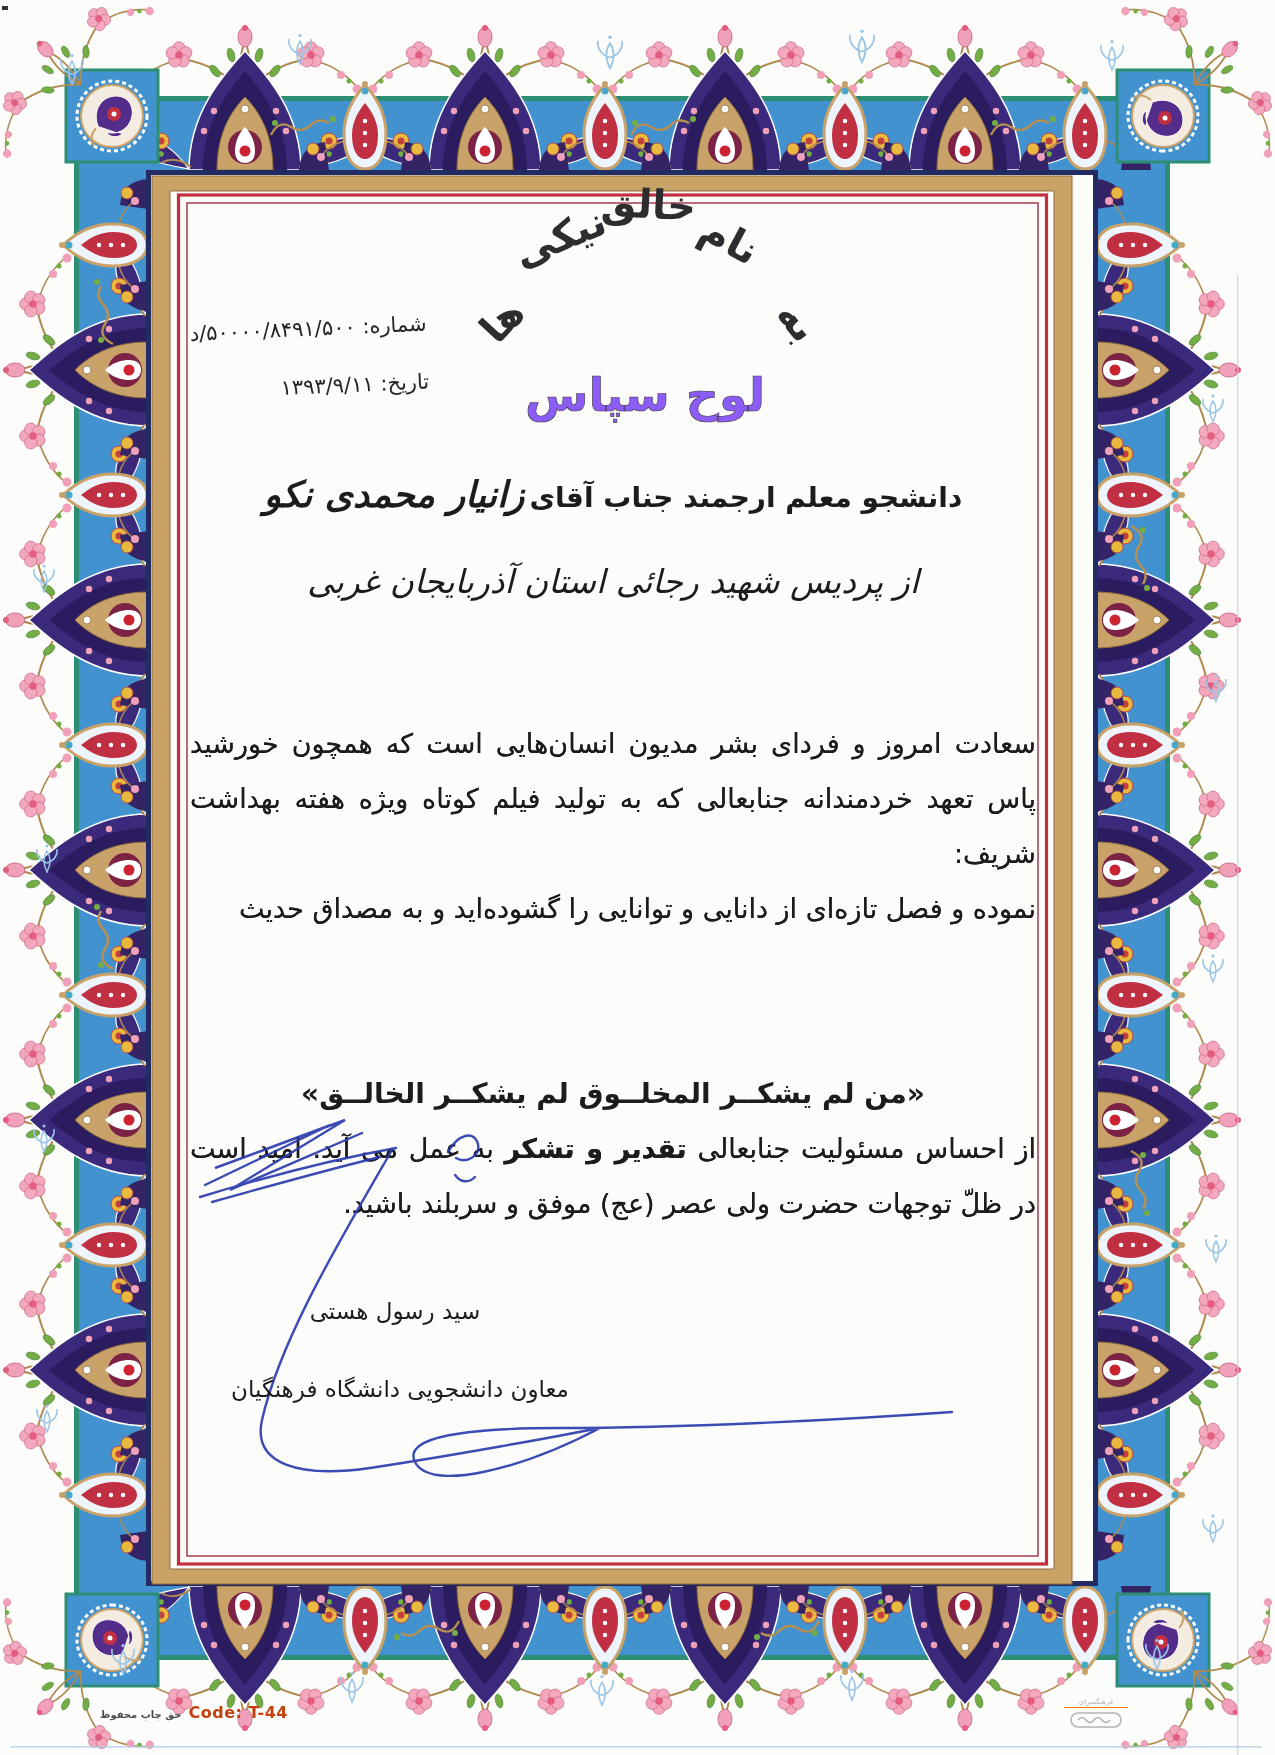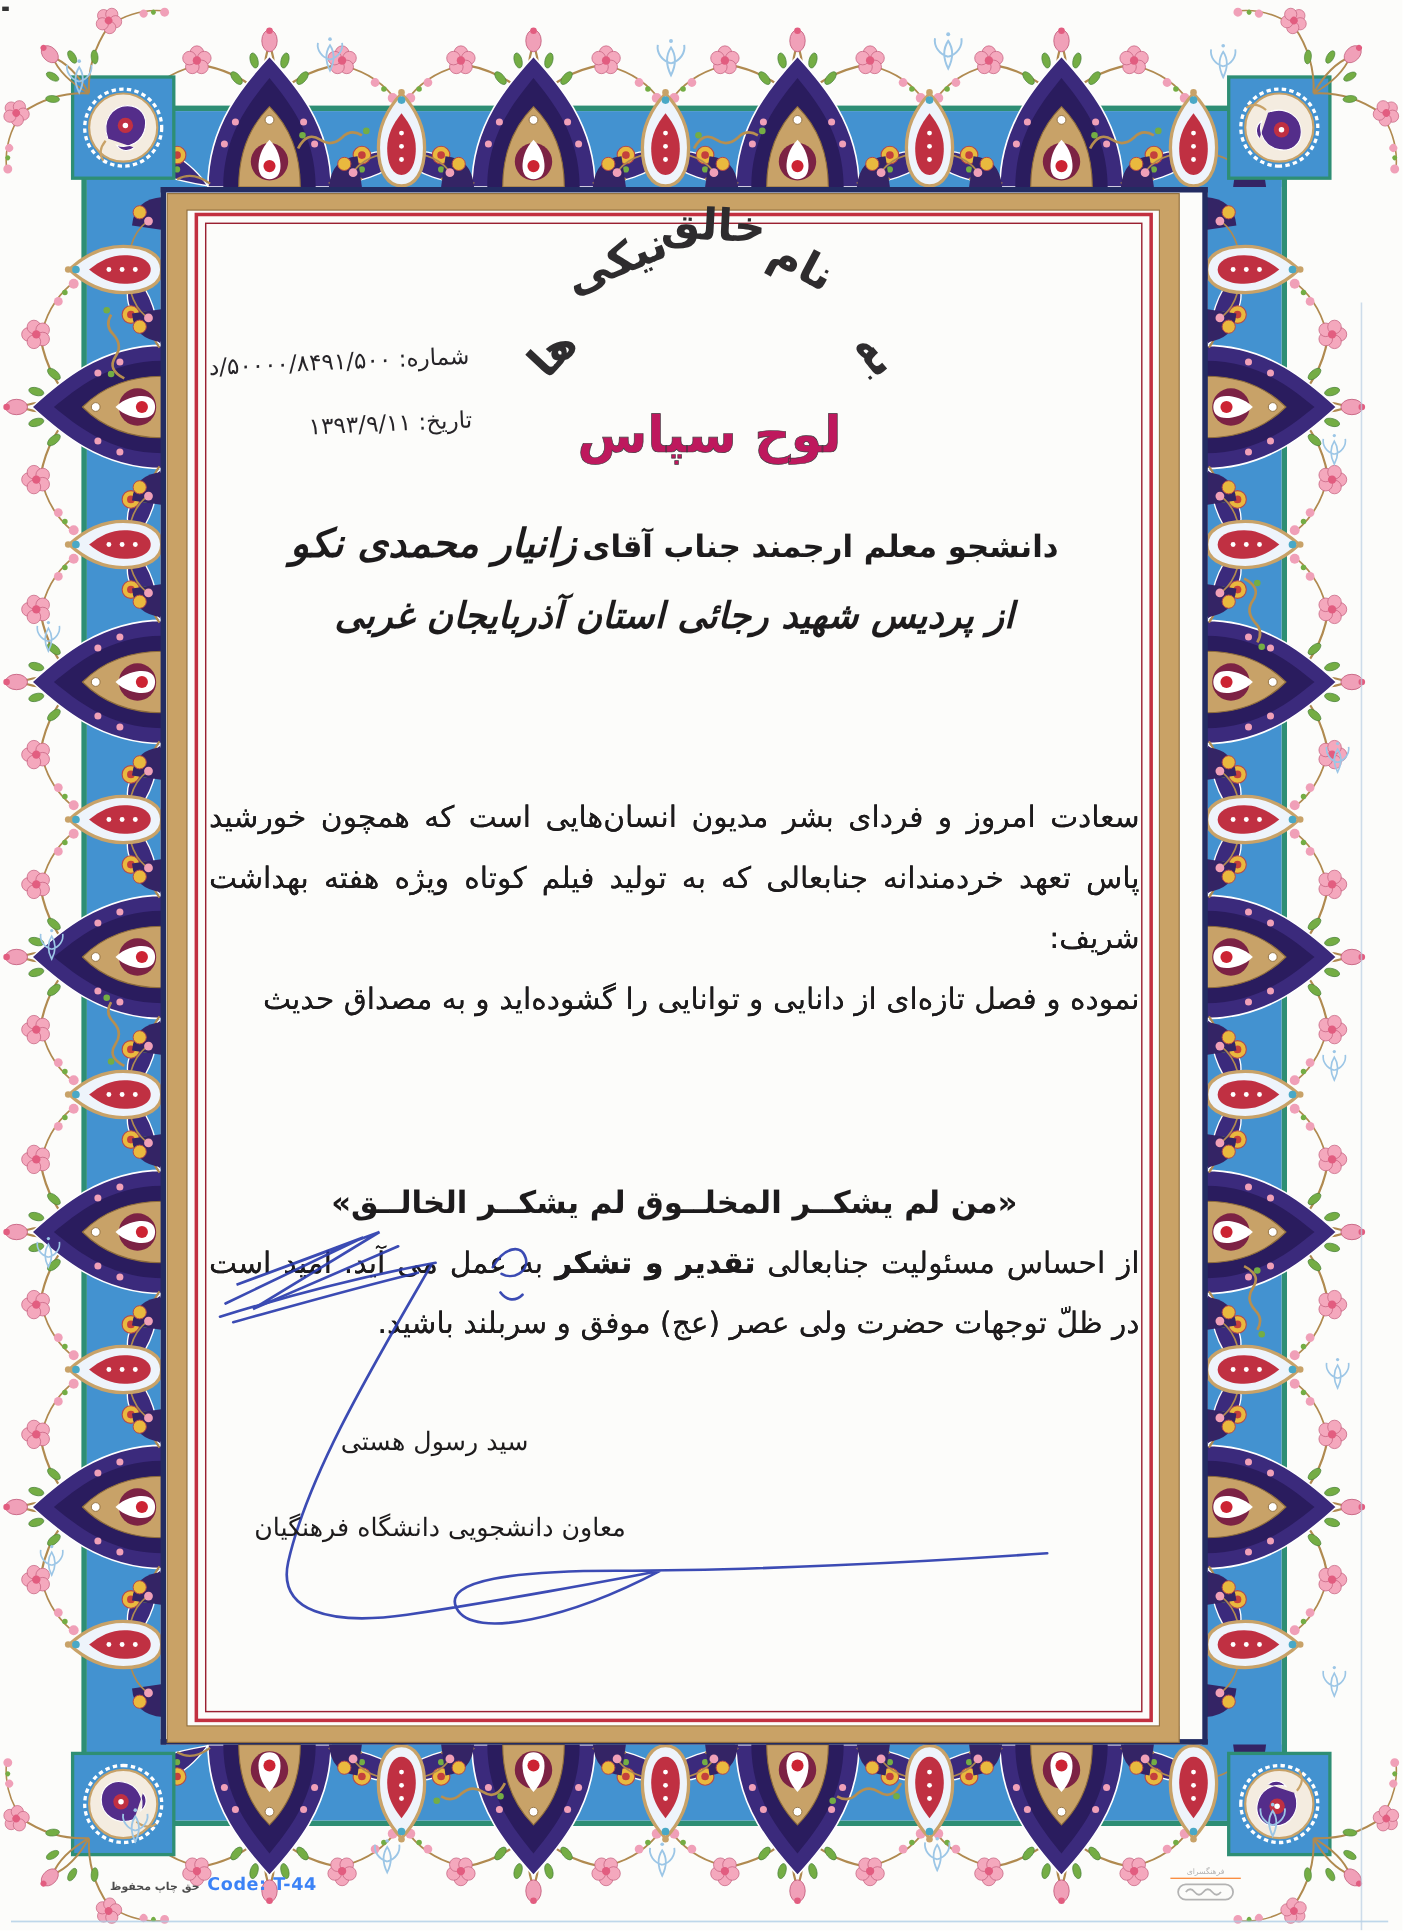--- a/index.html
+++ b/index.html
@@ -3,42 +3,42 @@
 <meta charset="utf-8">
 <style>
   html,body{margin:0;padding:0;background:#ffffff;}
   .page{position:relative;width:1275px;height:1755px;background:#fcfcfa;overflow:hidden;
         font-family:"DejaVu Sans",sans-serif;color:#1d1b1c;}
   .abs{position:absolute;}
   
   .refblock{left:178px;top:300px;width:250px;line-height:58px;font-size:21px;
             text-align:right;direction:rtl;transform:rotate(-2.5deg);color:#262428;}
   .doc-title{left:420px;top:368px;width:450px;text-align:center;font-size:46px;font-weight:bold;
-             color:#be185d;-webkit-text-stroke:.6px #3e383e;letter-spacing:0;}
+             color:#8b5cf6;-webkit-text-stroke:.6px #3e383e;letter-spacing:0;}
   .recipient{left:190px;top:474px;width:846px;text-align:center;direction:rtl;white-space:nowrap;}
   .recipient .pre{font-size:28px;font-weight:bold;}
   .recipient .nm{font-size:36px;font-weight:bold;font-style:italic;}
-  .campus{left:190px;top:540px;width:846px;text-align:center;direction:rtl;
-          font-size:33px;font-weight:bold;font-style:italic;}
+  .campus{left:190px;top:562px;width:846px;text-align:center;direction:rtl;
+          font-size:33px;font-weight:normal;font-style:italic;}
   .bodyblock{left:190px;top:716px;width:846px;direction:rtl;font-size:27px;}
   .bodyblock .bline{height:55px;line-height:55px;text-align:justify;text-align-last:justify;
                     text-shadow:0 0 .4px #1d1b1c;white-space:nowrap;}
   .bodyblock .bline:last-child{text-align:right;text-align-last:right;}
   .closeblock{left:190px;top:1121px;width:846px;direction:rtl;font-size:27px;}
   .closeblock .bline{height:55px;line-height:55px;text-align:justify;text-align-last:justify;
                      text-shadow:0 0 .4px #1d1b1c;white-space:nowrap;}
   .closeblock .bline:last-child{text-align:right;text-align-last:right;}
   .hadith{left:190px;top:1066px;width:846px;height:55px;line-height:55px;direction:rtl;
           text-align:center;font-size:28px;font-weight:bold;}
   .seg-b{font-weight:bold;}
   .signer-name{left:295px;top:1298px;width:200px;text-align:center;font-size:23px;direction:rtl;}
   .signer-title{left:215px;top:1376px;width:370px;text-align:center;font-size:23px;direction:rtl;}
   .foot-left{left:100px;top:1703px;display:flex;align-items:baseline;gap:7px;direction:ltr;}
   .foot-copy{font-size:10px;color:#4c4c4c;order:0;font-weight:bold;}
-  .foot-code{font-size:16px;font-weight:bold;color:#3b82f6;letter-spacing:.5px;}
+  .foot-code{font-size:16px;font-weight:bold;color:#c2410c;letter-spacing:.5px;}
   .pub{left:1064px;top:1698px;width:64px;text-align:center;color:#b3b3b3;direction:rtl;}
   .pub .pubtxt{font-size:7px;display:block;border-bottom:1px solid #f97316;padding-bottom:1px;}
   svg text{font-family:"DejaVu Sans",sans-serif;}
 </style>
 </head>
 <body>
 
 <div class="page">
 
   <svg class="abs" style="left:0;top:0" width="1275" height="1755" viewBox="0 0 1275 1755" aria-hidden="true">

